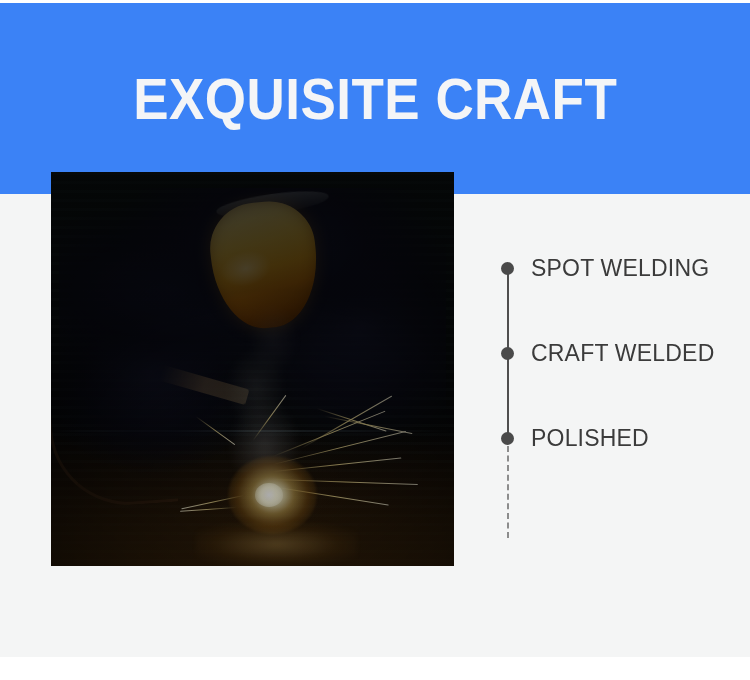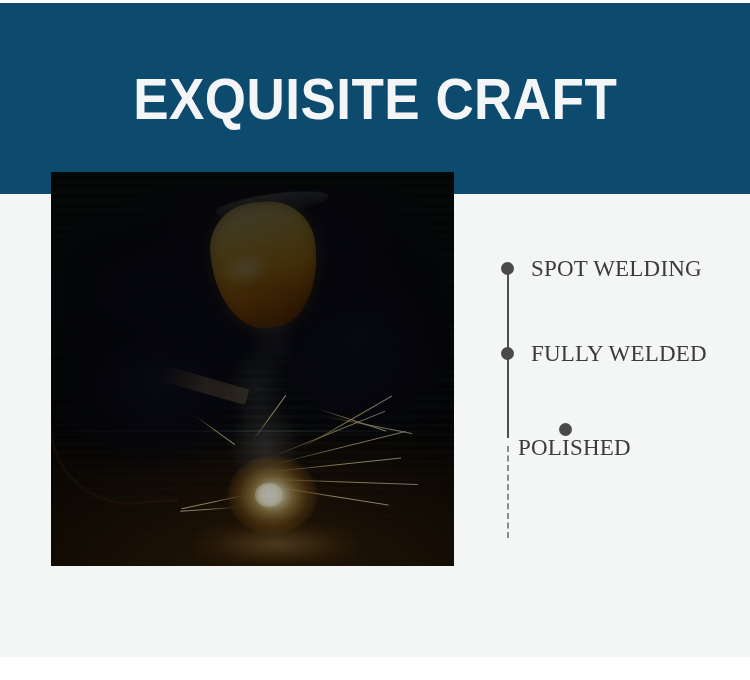--- a/index.html
+++ b/index.html
@@ -27,21 +27,21 @@
     height: 654px;
     background: #f4f5f5;
   }
   
   .header-band {
     position: absolute;
     left: 0;
     top: 3px;
     width: 750px;
     height: 191px;
-    background: #0c4a6e;
+    background: #3b82f6;
     display: flex;
     align-items: center;
     justify-content: center;
   }
   .header-title {
     font-family: "Liberation Sans Narrow", "Liberation Sans", "DejaVu Sans Condensed", sans-serif;
     font-weight: 700;
     font-size: 57px;
     line-height: 1;
     letter-spacing: 0.5px;
@@ -287,40 +287,39 @@
   }
   .tl-item {
     position: absolute;
     left: 0;
     height: 30px;
     display: flex;
     align-items: center;
   }
   .tl-item.i0 { top: 3px; }
   .tl-item.i1 { top: 88px; }
-  .tl-item.i2 { top: 173px; flex-direction: column; }
+  .tl-item.i2 { top: 173px; }
   .tl-item.i3 { top: 256px; }
   .tl-dot {
     width: 13px;
     height: 13px;
     border-radius: 50%;
     background: #4a4a4a;
     flex: 0 0 13px;
   }
   .tl-dot.hidden {
     background: transparent;
   }
   .tl-label {
     margin-left: 17px;
     font-size: 23px;
     line-height: 1;
     color: #3b3b3b;
     letter-spacing: 0.2px;
     white-space: nowrap;
-    font-family: Liberation Serif, serif;
   }
 </style>
 </head>
 <body>
 
 <div class="page">
 
   <div class="canvas-bg"></div>
 
   <div class="header-band">
@@ -364,21 +363,21 @@
     <div class="tl-line solid"></div>
     <div class="tl-line dashed"></div>
 
     <div class="tl-item i0">
       <span class="tl-dot"></span>
       <span class="tl-label">SPOT WELDING</span>
     </div>
 
     <div class="tl-item i1">
       <span class="tl-dot"></span>
-      <span class="tl-label">FULLY WELDED</span>
+      <span class="tl-label">CRAFT WELDED</span>
     </div>
 
     <div class="tl-item i2">
       <span class="tl-dot"></span>
       <span class="tl-label">POLISHED</span>
     </div>
 
   </div>
 
 </div>

